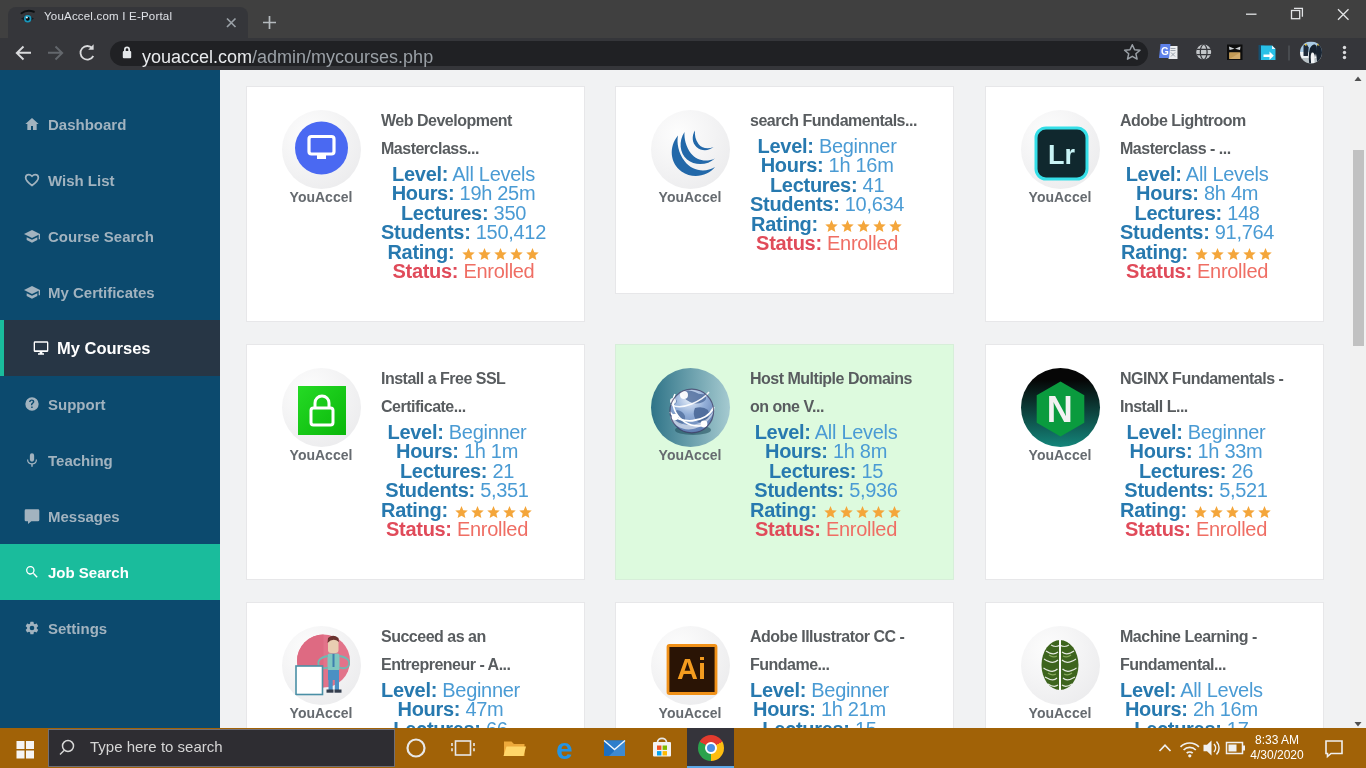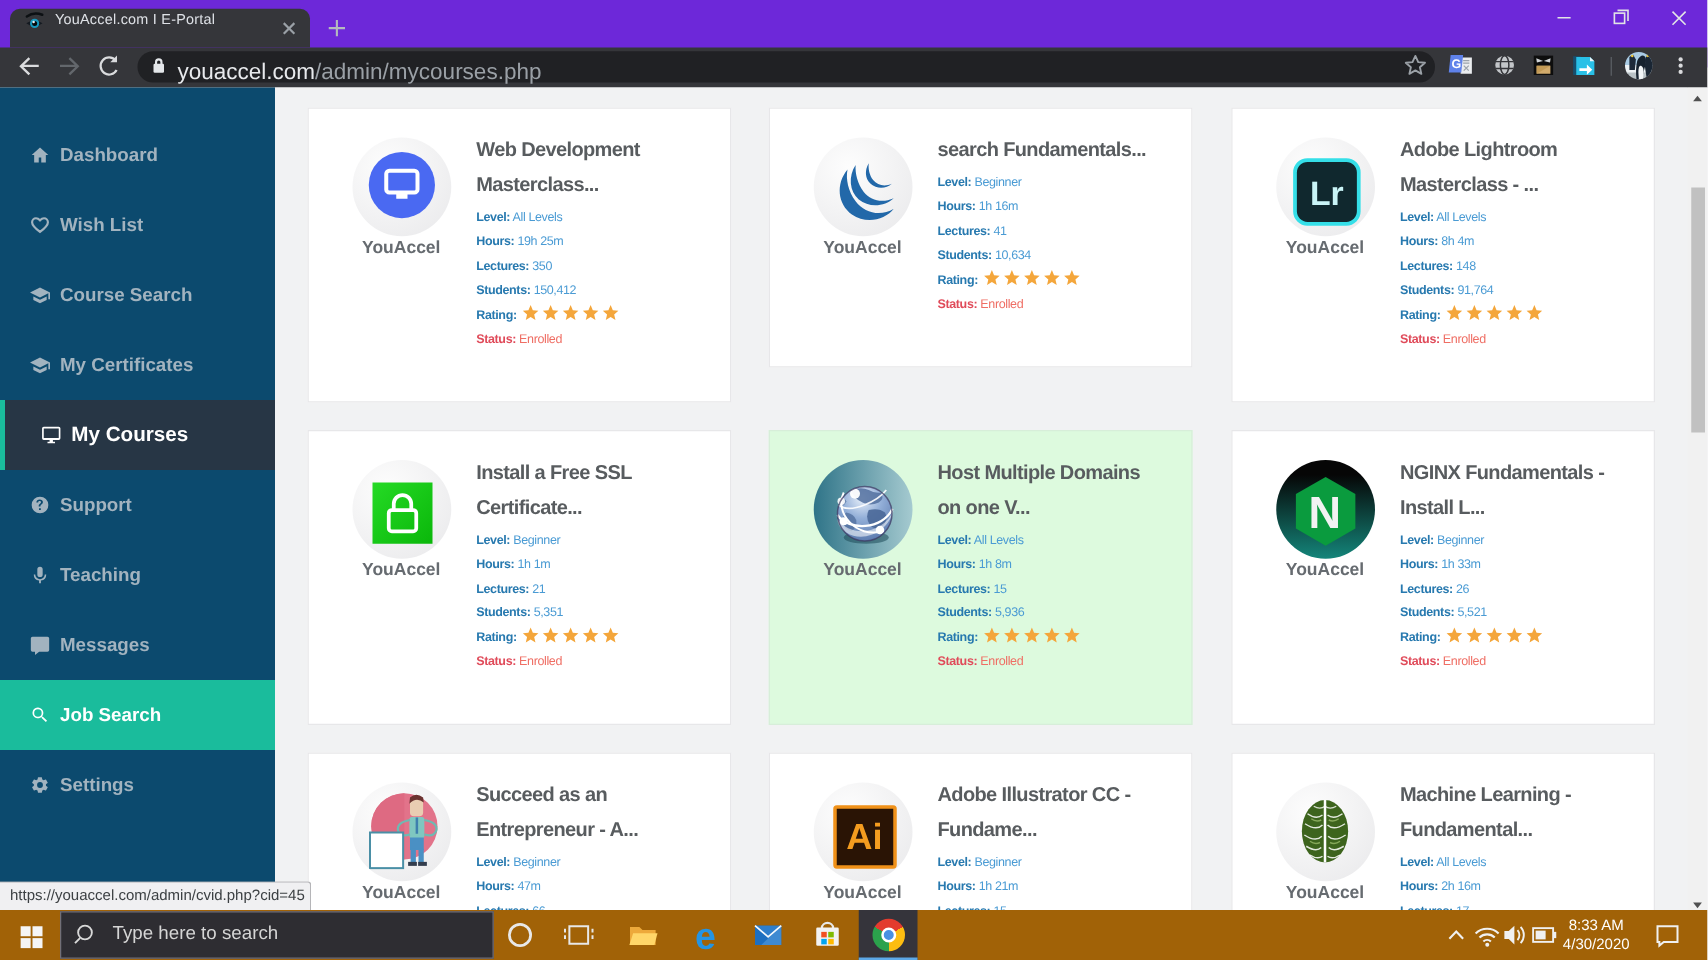--- a/index.html
+++ b/index.html
@@ -1,42 +1,42 @@
 <!DOCTYPE html>
 <html><head>
 <meta charset="utf-8">
 <style>
 * { margin:0; padding:0; box-sizing:border-box; }
 html,body { width:1366px; height:768px; overflow:hidden; font-family:"Liberation Sans", sans-serif; }
 #stage { position:absolute; top:0; left:0; width:1366px; height:768px; background:#f1f2f3; overflow:hidden; }
 .abs { position:absolute; }
 
 
-#tabstrip { left:0; top:0; width:1366px; height:54px; background:#6d28d9; }
+#tabstrip { left:0; top:0; width:1366px; height:54px; background:#404040; }
 #tab { left:8px; top:7px; width:240px; height:31px; background:#35363a; border-radius:8px 8px 0 0; }
 #tabtitle { left:44px; top:9.5px; font-size:11.5px; color:#dee1e6; letter-spacing:.2px; }
 #toolbar { left:0; top:38px; width:1366px; height:32px; background:#35363a; }
 #omnibox { left:110px; top:41px; width:1038px; height:25px; border-radius:12.5px; background:#202124; }
 #url { left:142px; top:47px; font-size:18px; color:#9aa0a6; }
 #url b { color:#e8eaed; font-weight:normal; }
 
 
 #sidebar { left:0; top:70px; width:220px; height:658px; background:#0c4a6e; }
 .sideitem { position:absolute; left:0; width:220px; height:56px; display:flex; align-items:center; padding-left:24px; color:#a2b3bf; font-size:15px; font-weight:bold; }
 .sideitem svg { width:16px; height:16px; margin-right:8px; flex:none; }
 .sideitem.active { background:#273645; border-left:4px solid #1abc9c; padding-left:29px; color:#fff; font-size:16.5px; }
 .sideitem.hover { background:#1abc9c; color:#fff; }
 #main { left:220px; top:70px; width:1130px; height:658px; background:#f1f2f3; overflow:hidden; }
 
 .card { position:absolute; width:339px; background:#fff; border:1px solid #e7e7e9; }
 .card.green { background:#ddfade; border-color:#d7eed9; }
 .pic { position:absolute; left:35px; top:23px; width:79px; height:79px; border-radius:50%; background:radial-gradient(circle at 35% 30%, #fdfdfd, #e8e8ea); overflow:hidden; }
 .brand { position:absolute; left:14px; width:120px; text-align:center; font-size:14px; font-weight:bold; color:#666b70; top:102px; }
 .title { position:absolute; left:134px; top:20px; font-size:16px; font-weight:bold; color:#585c5f; line-height:27.5px; letter-spacing:-0.5px; }
-.meta { position:absolute; left:134px; font-size:10px; line-height:19.5px; color:#4a9bd4; letter-spacing:-0.3px; }
+.meta { position:absolute; left:134px; font-size:20px; line-height:19.5px; color:#4a9bd4; letter-spacing:-0.3px;text-align:center; }
 .meta b { color:#2779af; }
 .meta .sl { color:#e04b5a; }
 .meta .sv { color:#ef6e64; }
 .star { width:15px; height:14.5px; vertical-align:-2.5px; margin-left:1px; }
 
 
 #scrollbar { left:1350px; top:70px; width:16px; height:658px; background:#f1f1f1; }
 #sthumb { position:absolute; left:3px; top:80px; width:11px; height:196px; background:#c1c1c1; }
 
 
@@ -445,21 +445,20 @@
   </div>
 
   <div id="scrollbar" class="abs">
     <div id="sthumb"></div>
     <svg width="16" height="658" style="position:absolute;left:0;top:0">
       <path d="M4.5 11 L8 6.5 L11.5 11 Z" fill="#505050"></path>
       <path d="M4.5 652 L8 656.5 L11.5 652 Z" fill="#505050"></path>
     </svg>
   </div>
 
-  <div id="status" class="abs">https://youaccel.com/admin/cvid.php?cid=45</div>
 
   <div id="taskbar" class="abs">
     <div id="searchbox"></div>
     <div id="searchtext">Type here to search</div>
     <div id="chromebtn"></div>
     <div id="chromeline"></div>
     <div id="clock">8:33 AM<br>4/30/2020</div>
     <svg id="taskicons" style="position:absolute;left:0;top:0" width="1366" height="40">
 
       <g fill="#f5f5f5">

